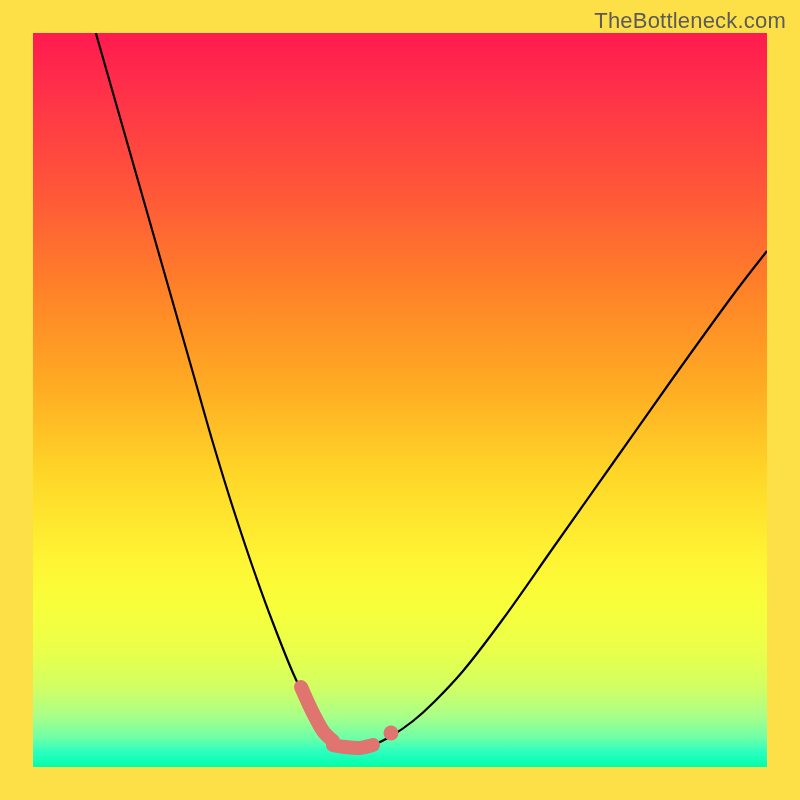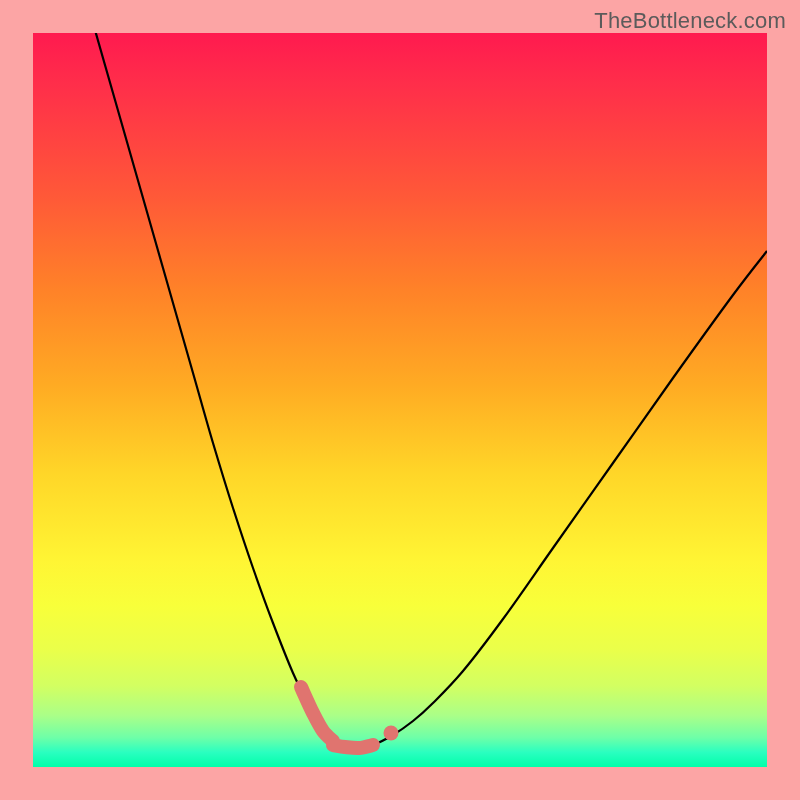--- a/index.html
+++ b/index.html
@@ -10,21 +10,21 @@
     background: #000;
     overflow: hidden;
     font-family: Arial, Helvetica, sans-serif;
   }
   .frame {
     position: absolute;
     left: 0;
     top: 0;
     width: 800px;
     height: 800px;
-    background: #fca5a5;
+    background: #fde047;
   }
   .plot {
     position: absolute;
     left: 33px;
     top: 33px;
     width: 734px;
     height: 734px;
     overflow: hidden;
   }
   .gradient {

